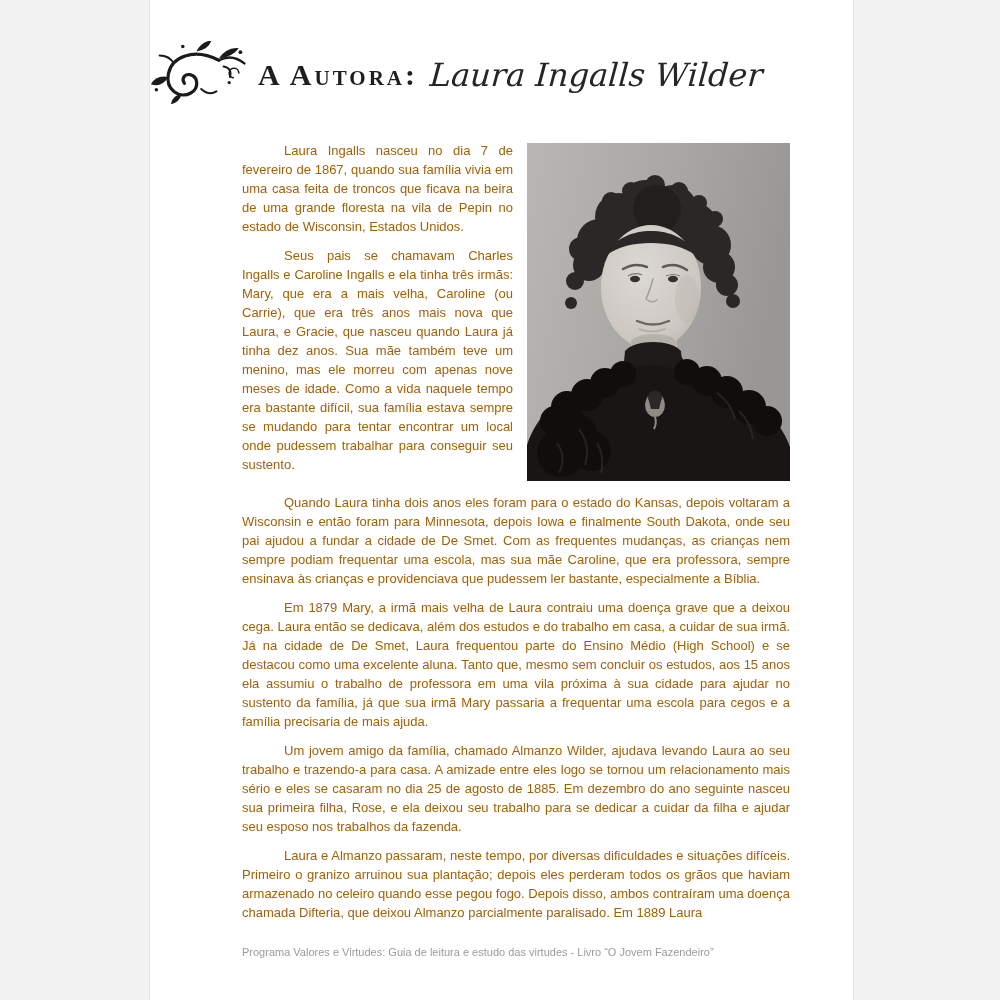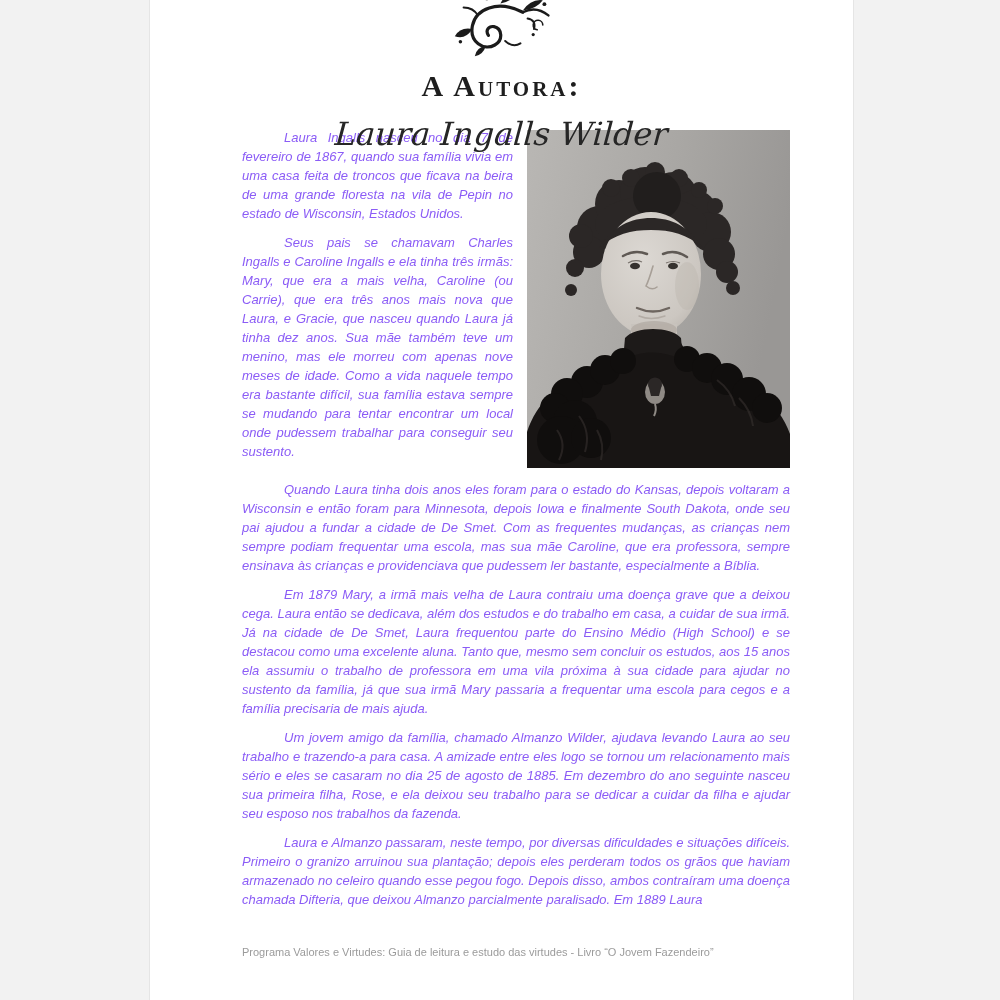--- a/index.html
+++ b/index.html
@@ -12,23 +12,22 @@
   }
   .page{
     position:absolute;left:150px;top:0;
     width:703px;height:1000px;
     background:#ffffff;
     box-shadow:0 0 0 1px rgba(0,0,0,0.05);
   }
   
   .title-row{
     margin-top:40px;height:70px;
-    display:flex;align-items:center;justify-content:center;
+    display:flex;align-items:center;justify-content:flex-start;
     gap:12px;
-    flex-direction:column;
   }
   .ornament{flex:0 0 auto;margin-top:-4px;}
   .title-serif{
     font-family:"Liberation Serif","DejaVu Serif",serif;
     font-variant:small-caps;
     font-weight:700;
     font-size:30px;
     letter-spacing:3px;
     color:#1e1e1e;
     white-space:nowrap;
@@ -36,24 +35,23 @@
   .title-script{
     font-family:"DejaVu Serif","Liberation Serif",serif;
     font-style:italic;
     font-size:32px;
     color:#262626;
     white-space:nowrap;
     transform:skewX(-4deg);
   }
   
   .content{
-    margin-top:18px;
+    margin-top:31px;
     padding:0 63px 0 92px;
-    color:#8b5cf6;
-    font-style:italic;
+    color:#a16207;
   }
   .content p{
     margin:0 0 10px 0;
     font-size:13px;
     line-height:19px;
     text-align:justify;
     text-indent:42px;
   }
   .content p.full{clear:both;}
   .photo-wrap{

